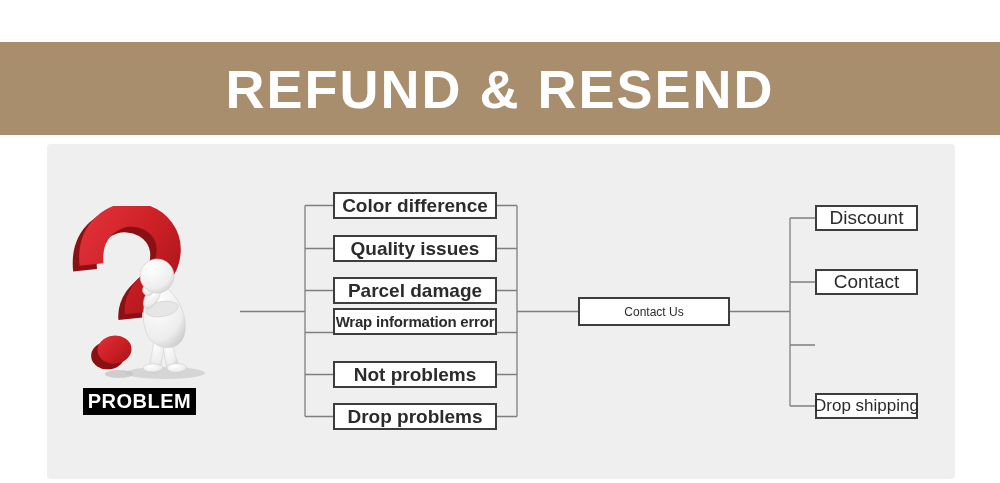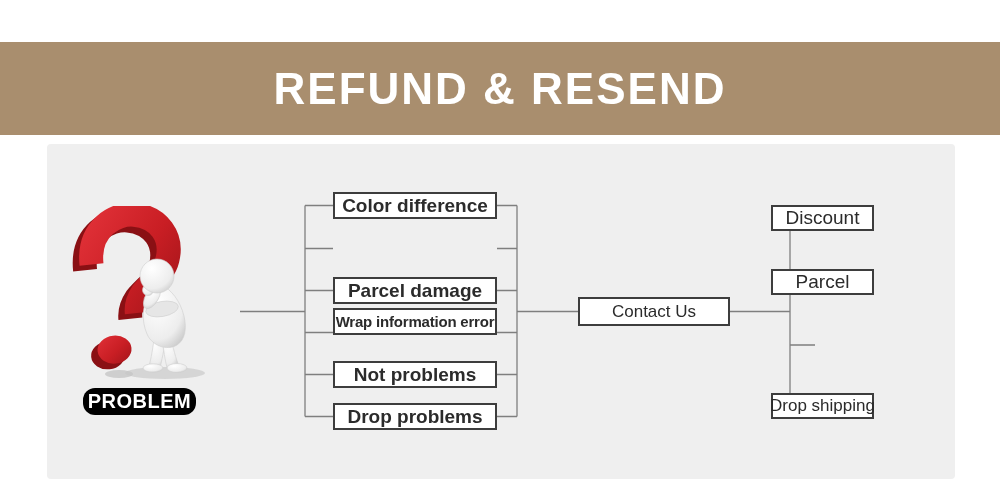--- a/index.html
+++ b/index.html
@@ -2,46 +2,46 @@
 <html style="--banner-bg: #a98e6e; --banner-text: #ffffff; --card-bg: #efefef; --box-bg: #ffffff; --box-border: #3d3d3d; --line: #7f7f7f; --text: #2b2b2b; --question-red: #c91e24; --question-red-dark: #8a1014; --problem-bg: #000000; --problem-text: #ffffff;"><head>
 <meta charset="utf-8">
 <style>
   html,body{margin:0;padding:0;background:#fff;}
   .page{position:relative;width:1000px;height:483px;background:#fff;overflow:hidden;
         font-family:"Liberation Sans",sans-serif;}
 
   
   .banner{position:absolute;left:0;top:42px;width:1000px;height:93px;
           background:var(--banner-bg,#a98e6e);display:flex;align-items:center;justify-content:center;}
-  .banner-title{color:var(--banner-text,#ffffff);font-size:44px;font-weight:bold;
+  .banner-title{color:var(--banner-text,#ffffff);font-size:54px;font-weight:bold;
                 letter-spacing:2px;white-space:nowrap;}
 
   
   .card{position:absolute;left:47px;top:144px;width:908px;height:335px;
         background:var(--card-bg,#efefef);border-radius:4px;}
   .lines{position:absolute;left:0;top:0;width:908px;height:335px;}
 
   
   .node{position:absolute;box-sizing:border-box;background:var(--box-bg,#ffffff);
         border:2px solid var(--box-border,#3d3d3d);color:var(--text,#2b2b2b);
         font-size:19px;display:flex;align-items:center;justify-content:center;
         white-space:nowrap;}
   .p{left:286px;width:164px;height:27px;font-weight:bold;}
   .p0{top:48px}.p1{top:91px}.p2{top:133px}.p3{top:164px;font-size:15px;letter-spacing:-0.2px}
   .p4{top:217px}.p5{top:259px}
-  .hub{left:531px;top:153px;width:152px;height:29px;font-size:17px;}
-  .o{left:724px;width:103px;height:26px;}
+  .hub{left:531px;top:153px;width:152px;height:29px;font-size:12px;}
+  .o{left:768px;width:103px;height:26px;}
   .o0{top:61px}.o1{top:125px}.o2{top:188px}.o3{top:249px;font-size:17px;text-align:right;}
 
   
   .figure{position:absolute;left:20px;top:62px;width:165px;height:178px;}
   .problem-label{position:absolute;left:36px;top:244px;width:113px;height:27px;
                  background:var(--problem-bg,#000000);color:var(--problem-text,#ffffff);
                  font-size:20px;font-weight:bold;letter-spacing:0.5px;
-                 display:flex;align-items:center;justify-content:center;border-radius:12px;}
+                 display:flex;align-items:center;justify-content:center;}
 </style>
 </head>
 <body>
 
 <div class="page">
 
   <div class="banner">
     <div class="banner-title">REFUND &amp; RESEND</div>
   </div>
 
@@ -101,25 +101,26 @@
         <ellipse cx="85" cy="91" rx="6.5" ry="13" transform="rotate(30 85 91)"></ellipse>
         <circle cx="81" cy="84" r="5.5"></circle>
 
         <circle cx="90" cy="70" r="17"></circle>
       </g>
     </svg>
 
     <div class="problem-label">PROBLEM</div>
 
     <div class="node p p0">Color difference</div>
+    <div class="node p p1">Quality issues</div>
     <div class="node p p2">Parcel damage</div>
     <div class="node p p3">Wrap information error</div>
     <div class="node p p4">Not problems</div>
     <div class="node p p5">Drop problems</div>
 
     <div class="node hub">Contact Us</div>
 
     <div class="node o o0">Discount</div>
-    <div class="node o o1">Parcel</div>
+    <div class="node o o1">Contact</div>
     <div class="node o o3">Drop shipping</div>
 
   </div>
 </div>
 
 </body></html>

